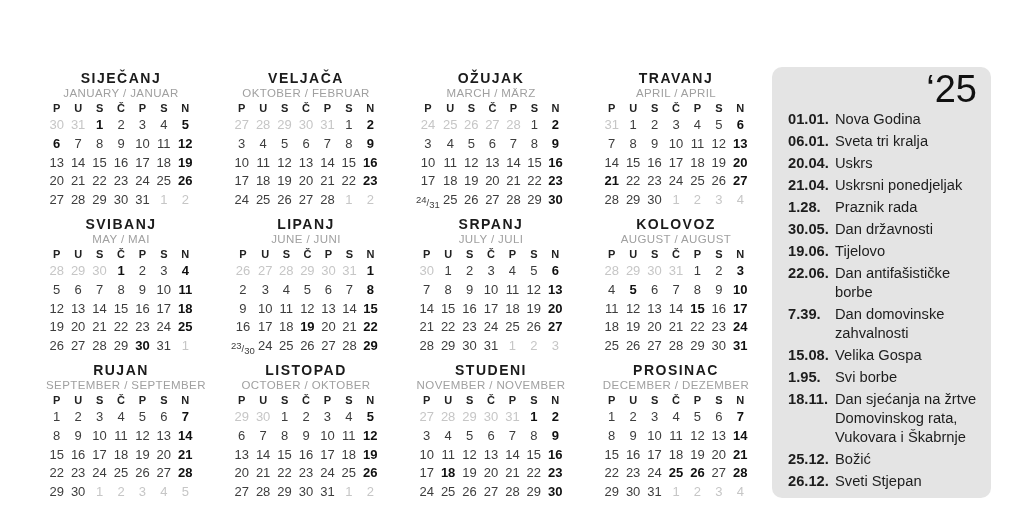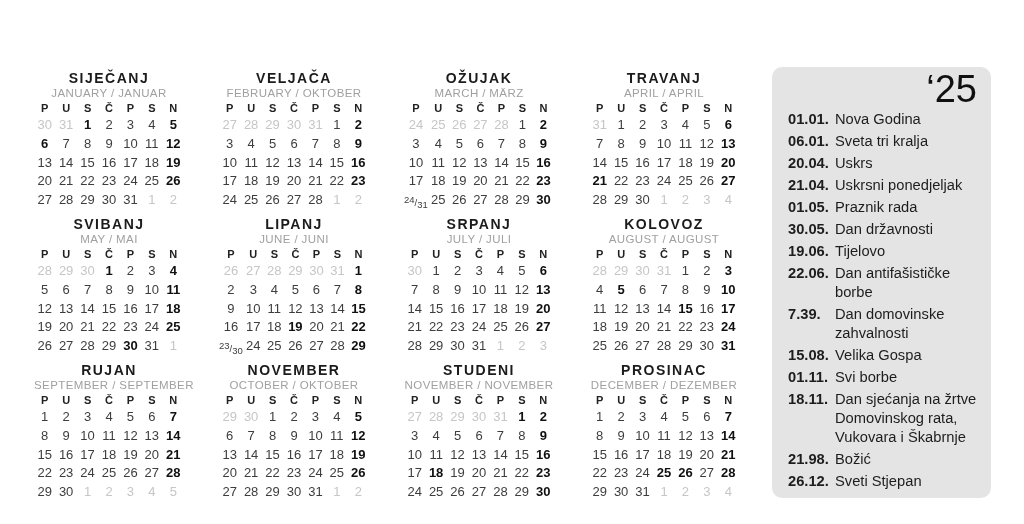--- a/index.html
+++ b/index.html
@@ -7,21 +7,21 @@
     width:1024px;height:524px;background:#ffffff;position:relative;overflow:hidden;
     font-family:"Liberation Sans","DejaVu Sans",sans-serif;
     -webkit-font-smoothing:antialiased;
   }
   
   .months{
     position:absolute;left:34px;top:70px;
     display:grid;grid-template-columns:repeat(4,150px);
     column-gap:35px;row-gap:6px;
   }
-  .month{width:150px;}
+  .month{width:150px;margin-left:12px;}
   .m-title{
     height:16px;line-height:16px;text-align:center;
     font-size:14px;font-weight:700;letter-spacing:1.5px;color:#1b1b1b;
     white-space:nowrap;
   }
   .m-sub{
     height:14px;line-height:14px;text-align:center;
     font-size:11.5px;font-weight:400;letter-spacing:.4px;color:#a0a0a0;
     white-space:nowrap;
   }
@@ -100,21 +100,21 @@
         <div class="d">28</div>
         <div class="d">29</div>
         <div class="d">30</div>
         <div class="d">31</div>
         <div class="d mut">1</div>
         <div class="d mut">2</div>
       </div>
     </div>
     <div class="month">
       <div class="m-title">VELJAČA</div>
-      <div class="m-sub">FEBRUARY / OKTOBER</div>
+      <div class="m-sub">OKTOBER / FEBRUAR</div>
       <div class="m-grid">
         <div class="hd">P</div>
         <div class="hd">U</div>
         <div class="hd">S</div>
         <div class="hd">Č</div>
         <div class="hd">P</div>
         <div class="hd">S</div>
         <div class="hd">N</div>
         <div class="d mut">27</div>
         <div class="d mut">28</div>
@@ -483,21 +483,21 @@
         <div class="d">29</div>
         <div class="d">30</div>
         <div class="d mut">1</div>
         <div class="d mut">2</div>
         <div class="d mut">3</div>
         <div class="d mut">4</div>
         <div class="d mut">5</div>
       </div>
     </div>
     <div class="month">
-      <div class="m-title">NOVEMBER</div>
+      <div class="m-title">LISTOPAD</div>
       <div class="m-sub">OCTOBER / OKTOBER</div>
       <div class="m-grid">
         <div class="hd">P</div>
         <div class="hd">U</div>
         <div class="hd">S</div>
         <div class="hd">Č</div>
         <div class="hd">P</div>
         <div class="hd">S</div>
         <div class="hd">N</div>
         <div class="d mut">29</div>
@@ -648,21 +648,21 @@
       </div>
       <div class="h-row">
         <div class="h-date">20.04.</div>
         <div class="h-name">Uskrs</div>
       </div>
       <div class="h-row">
         <div class="h-date">21.04.</div>
         <div class="h-name">Uskrsni ponedjeljak</div>
       </div>
       <div class="h-row">
-        <div class="h-date">01.05.</div>
+        <div class="h-date">1.28.</div>
         <div class="h-name">Praznik rada</div>
       </div>
       <div class="h-row">
         <div class="h-date">30.05.</div>
         <div class="h-name">Dan državnosti</div>
       </div>
       <div class="h-row">
         <div class="h-date">19.06.</div>
         <div class="h-name">Tijelovo</div>
       </div>
@@ -672,29 +672,29 @@
       </div>
       <div class="h-row">
         <div class="h-date">7.39.</div>
         <div class="h-name">Dan domovinske zahvalnosti</div>
       </div>
       <div class="h-row">
         <div class="h-date">15.08.</div>
         <div class="h-name">Velika Gospa</div>
       </div>
       <div class="h-row">
-        <div class="h-date">01.11.</div>
+        <div class="h-date">1.95.</div>
         <div class="h-name">Svi borbe</div>
       </div>
       <div class="h-row">
         <div class="h-date">18.11.</div>
         <div class="h-name">Dan sjećanja na žrtve Domovinskog rata, Vukovara i Škabrnje</div>
       </div>
       <div class="h-row">
-        <div class="h-date">21.98.</div>
+        <div class="h-date">25.12.</div>
         <div class="h-name">Božić</div>
       </div>
       <div class="h-row">
         <div class="h-date">26.12.</div>
         <div class="h-name">Sveti Stjepan</div>
       </div>
     </div>
 </div>
 
 </body></html>

